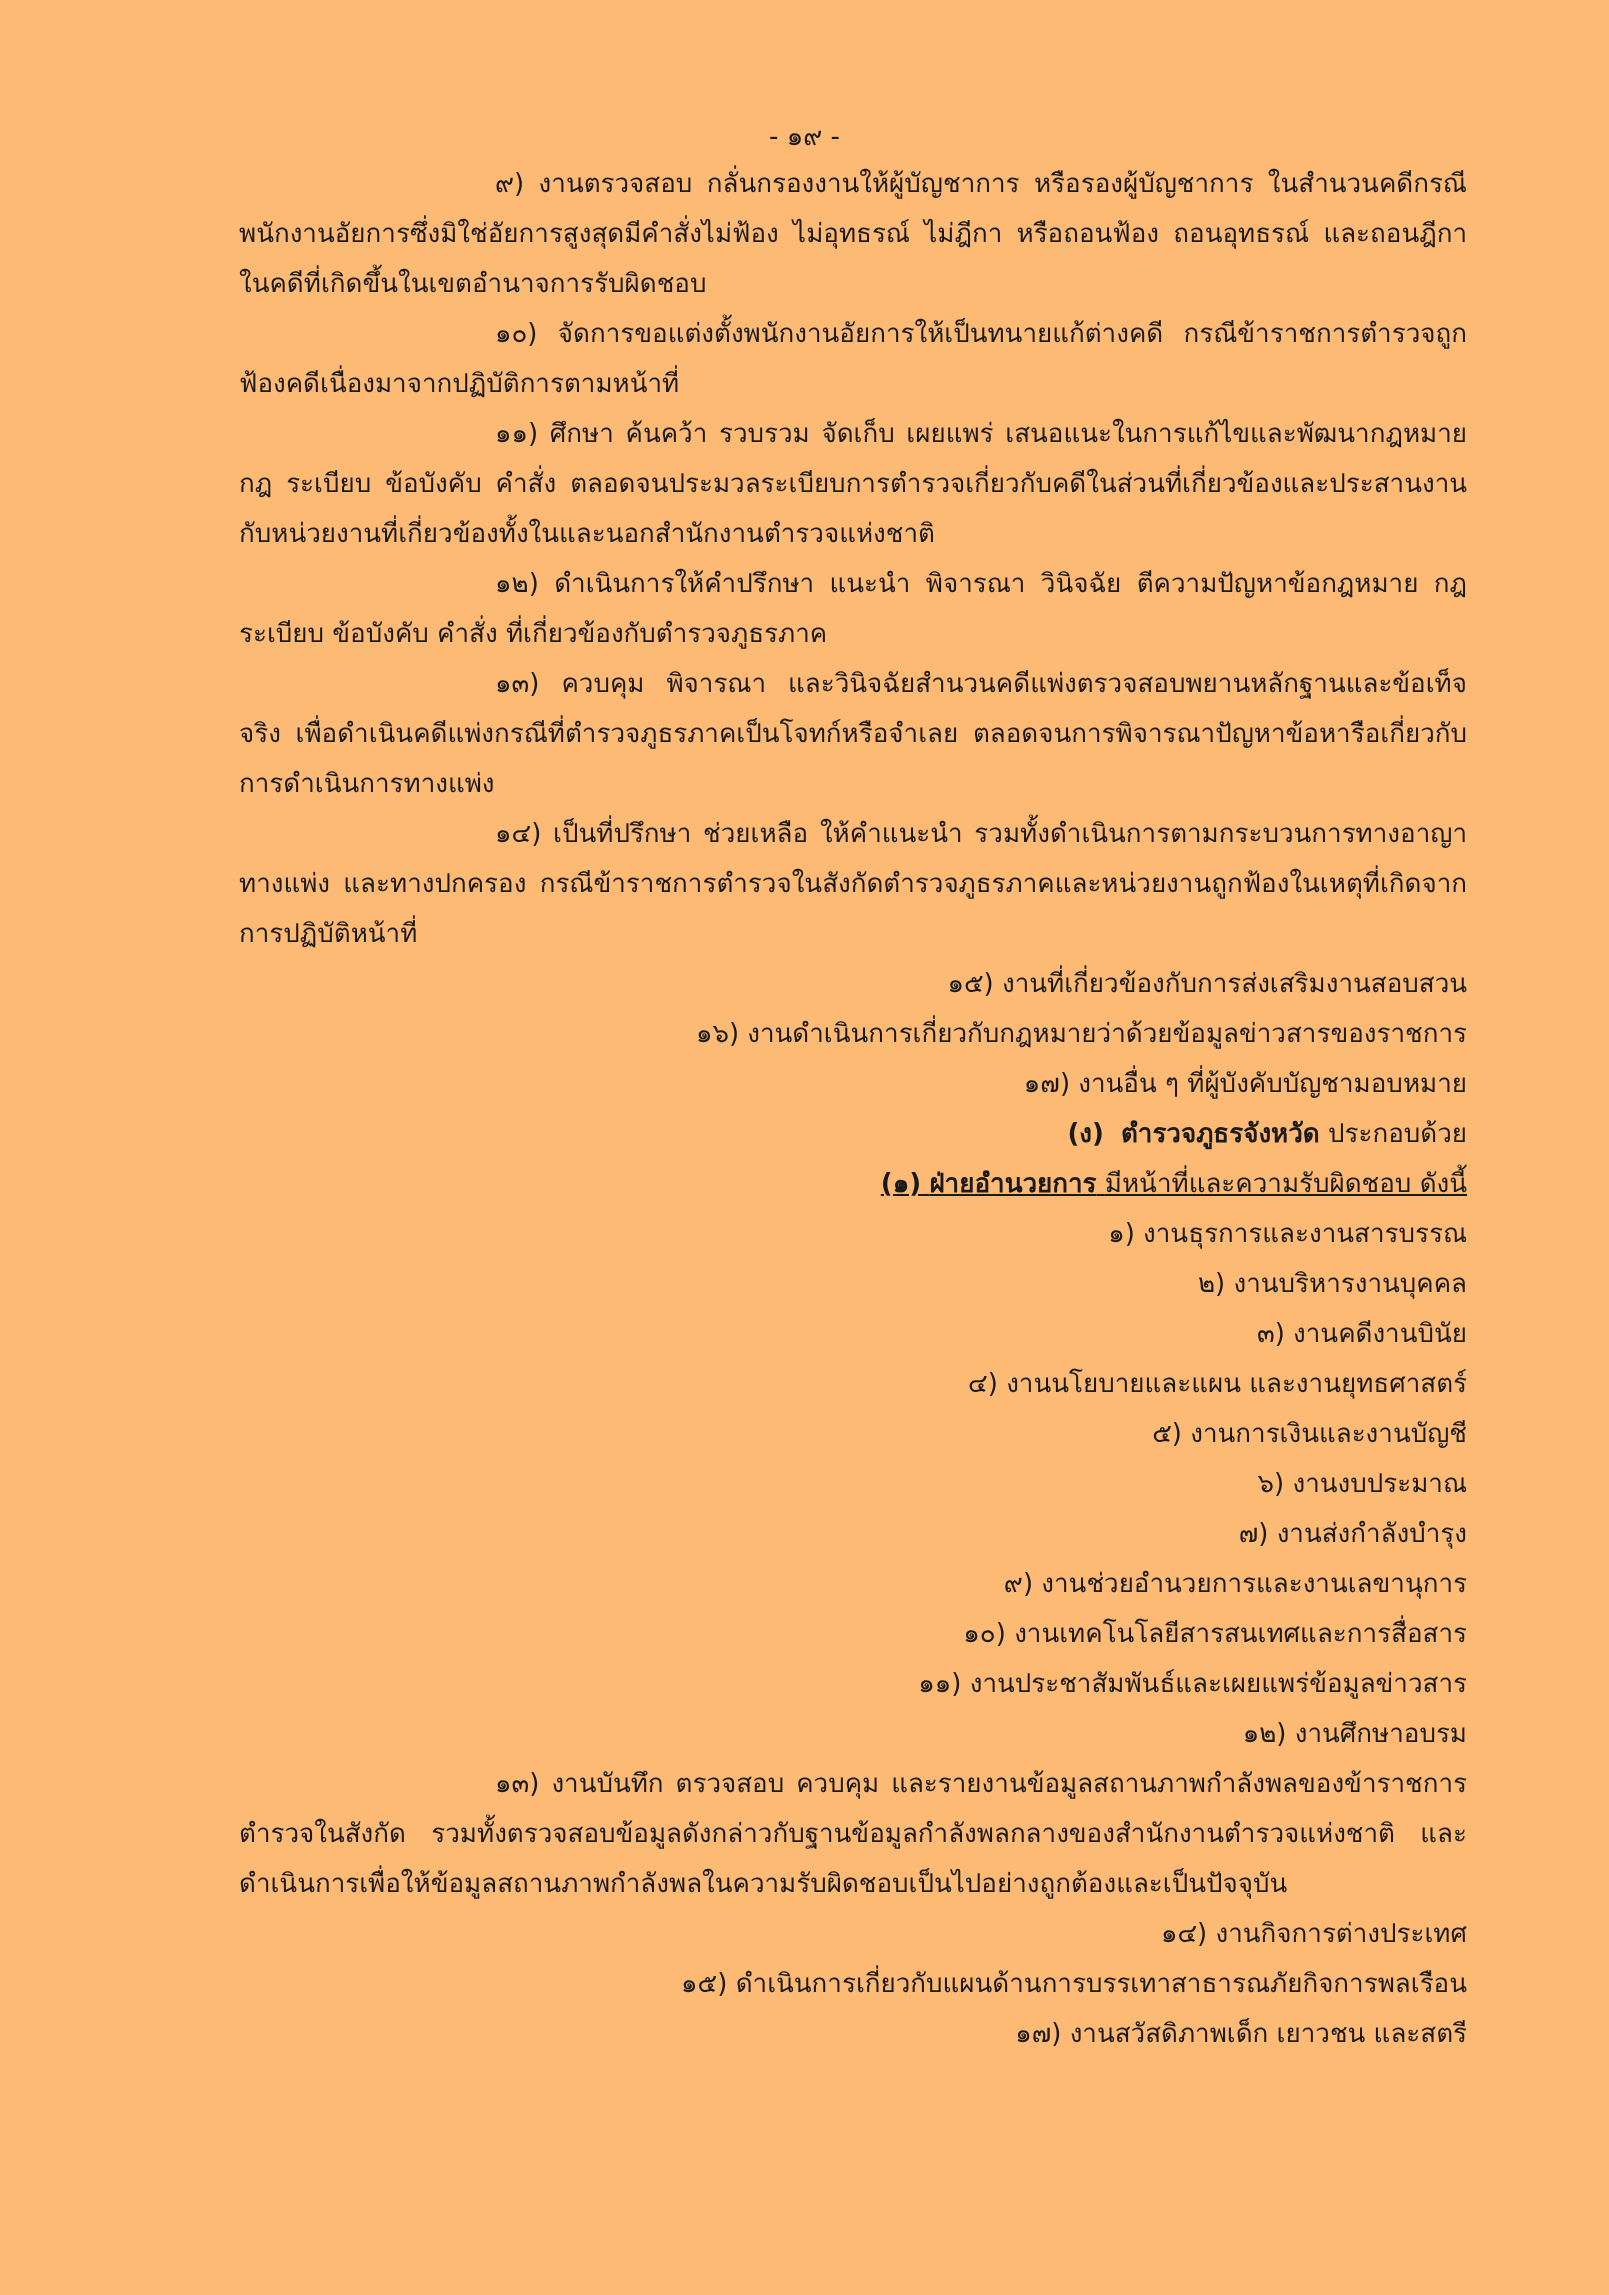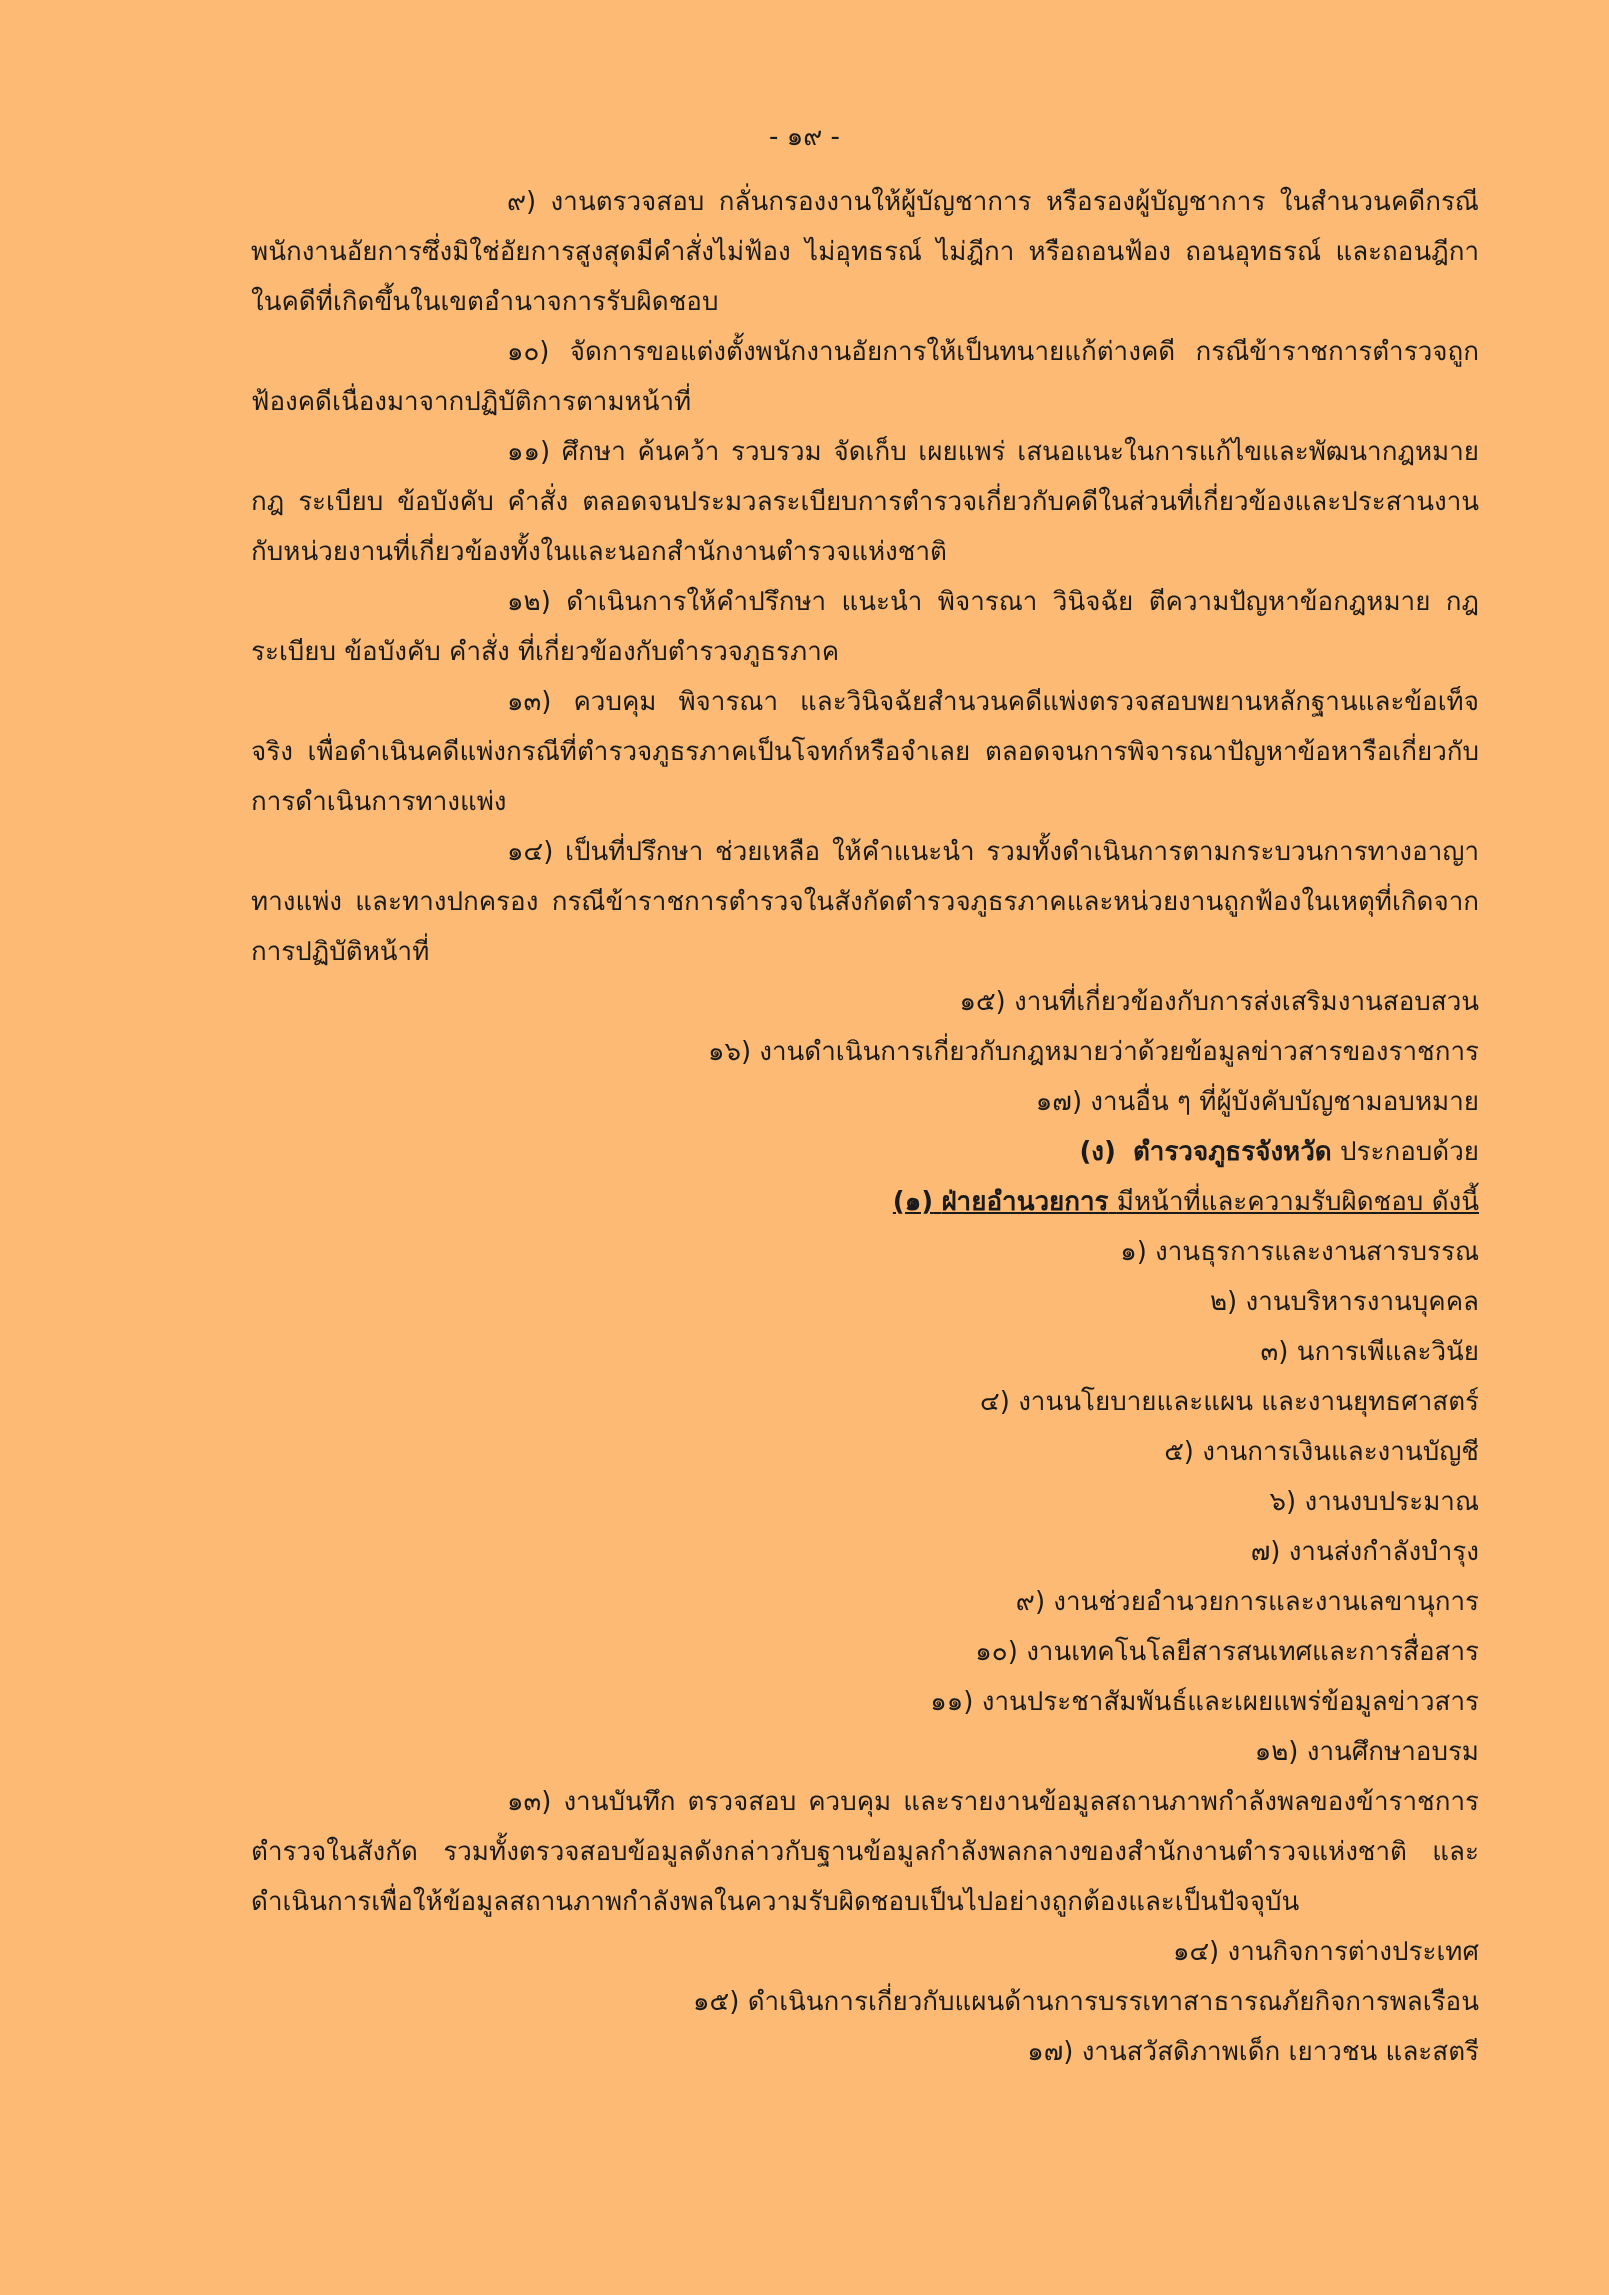--- a/index.html
+++ b/index.html
@@ -7,22 +7,22 @@
     width: 1609px; height: 2295px; position: relative; overflow: hidden;
     font-family: "DejaVu Sans", "Liberation Sans", sans-serif;
     color: #1a1a1a;
   }
   .page { position: absolute; left: 0; top: 0; width: 1609px; height: 2295px; background: #fdba74; }
   .page-number {
     position: absolute; top: 117px; left: 0; width: 1609px; text-align: center;
     font-size: 26px; line-height: 39px;
   }
   .content {
-    position: absolute; left: 239px; top: 176px; width: 1228px;
-    font-size: 26px; line-height: 50px; margin-left: 12px;
+    position: absolute; left: 239px; top: 158px; width: 1228px;
+    font-size: 26px; line-height: 50px;
   }
   .para { text-align: justify; text-align-last: left; margin: 0; text-indent: 256px; }
   .line { margin: 0; white-space: nowrap; text-align: right; }
   .item { padding-left: 254px; }
   .item2 { padding-left: 254px; }
   .heading { padding-left: 137px; }
   .sub { padding-left: 211px; text-decoration: underline; }
   .bold { font-weight: bold; }
   .gap { display: inline-block; width: 17px; }
 </style>
@@ -46,21 +46,21 @@
       <p class="line item"><span>๑๗)</span> <span>งานอื่น ๆ ที่ผู้บังคับบัญชามอบหมาย</span></p>
     </div>
 
     <p class="line heading"><span class="bold">(ง)</span><span class="gap"></span><span class="bold">ตำรวจภูธรจังหวัด</span> <span>ประกอบด้วย</span></p>
 
     <p class="line sub"><span class="bold">(๑)</span> <span class="bold">ฝ่ายอำนวยการ</span> <span>มีหน้าที่และความรับผิดชอบ ดังนี้</span></p>
 
     <div>
       <p class="line item2"><span>๑)</span> <span>งานธุรการและงานสารบรรณ</span></p>
       <p class="line item2"><span>๒)</span> <span>งานบริหารงานบุคคล</span></p>
-      <p class="line item2"><span>๓)</span> <span>นการเพีและวินัย</span></p>
+      <p class="line item2"><span>๓)</span> <span>งานคดีงานบินัย</span></p>
       <p class="line item2"><span>๔)</span> <span>งานนโยบายและแผน และงานยุทธศาสตร์</span></p>
       <p class="line item2"><span>๕)</span> <span>งานการเงินและงานบัญชี</span></p>
       <p class="line item2"><span>๖)</span> <span>งานงบประมาณ</span></p>
       <p class="line item2"><span>๗)</span> <span>งานส่งกำลังบำรุง</span></p>
       <p class="line item2"><span>๙)</span> <span>งานช่วยอำนวยการและงานเลขานุการ</span></p>
       <p class="line item2"><span>๑๐)</span> <span>งานเทคโนโลยีสารสนเทศและการสื่อสาร</span></p>
       <p class="line item2"><span>๑๑)</span> <span>งานประชาสัมพันธ์และเผยแพร่ข้อมูลข่าวสาร</span></p>
       <p class="line item2"><span>๑๒)</span> <span>งานศึกษาอบรม</span></p>
       <p class="para"><span>๑๓)</span> <span>งานบันทึก ตรวจสอบ ควบคุม และรายงานข้อมูลสถานภาพกำลังพลของข้าราชการตำรวจในสังกัด รวมทั้งตรวจสอบข้อมูลดังกล่าวกับฐานข้อมูลกำลังพลกลางของสำนักงานตำรวจแห่งชาติ และดำเนินการเพื่อให้ข้อมูลสถานภาพกำลังพลในความรับผิดชอบเป็นไปอย่างถูกต้องและเป็นปัจจุบัน</span></p>
       <p class="line item2"><span>๑๔)</span> <span>งานกิจการต่างประเทศ</span></p>

